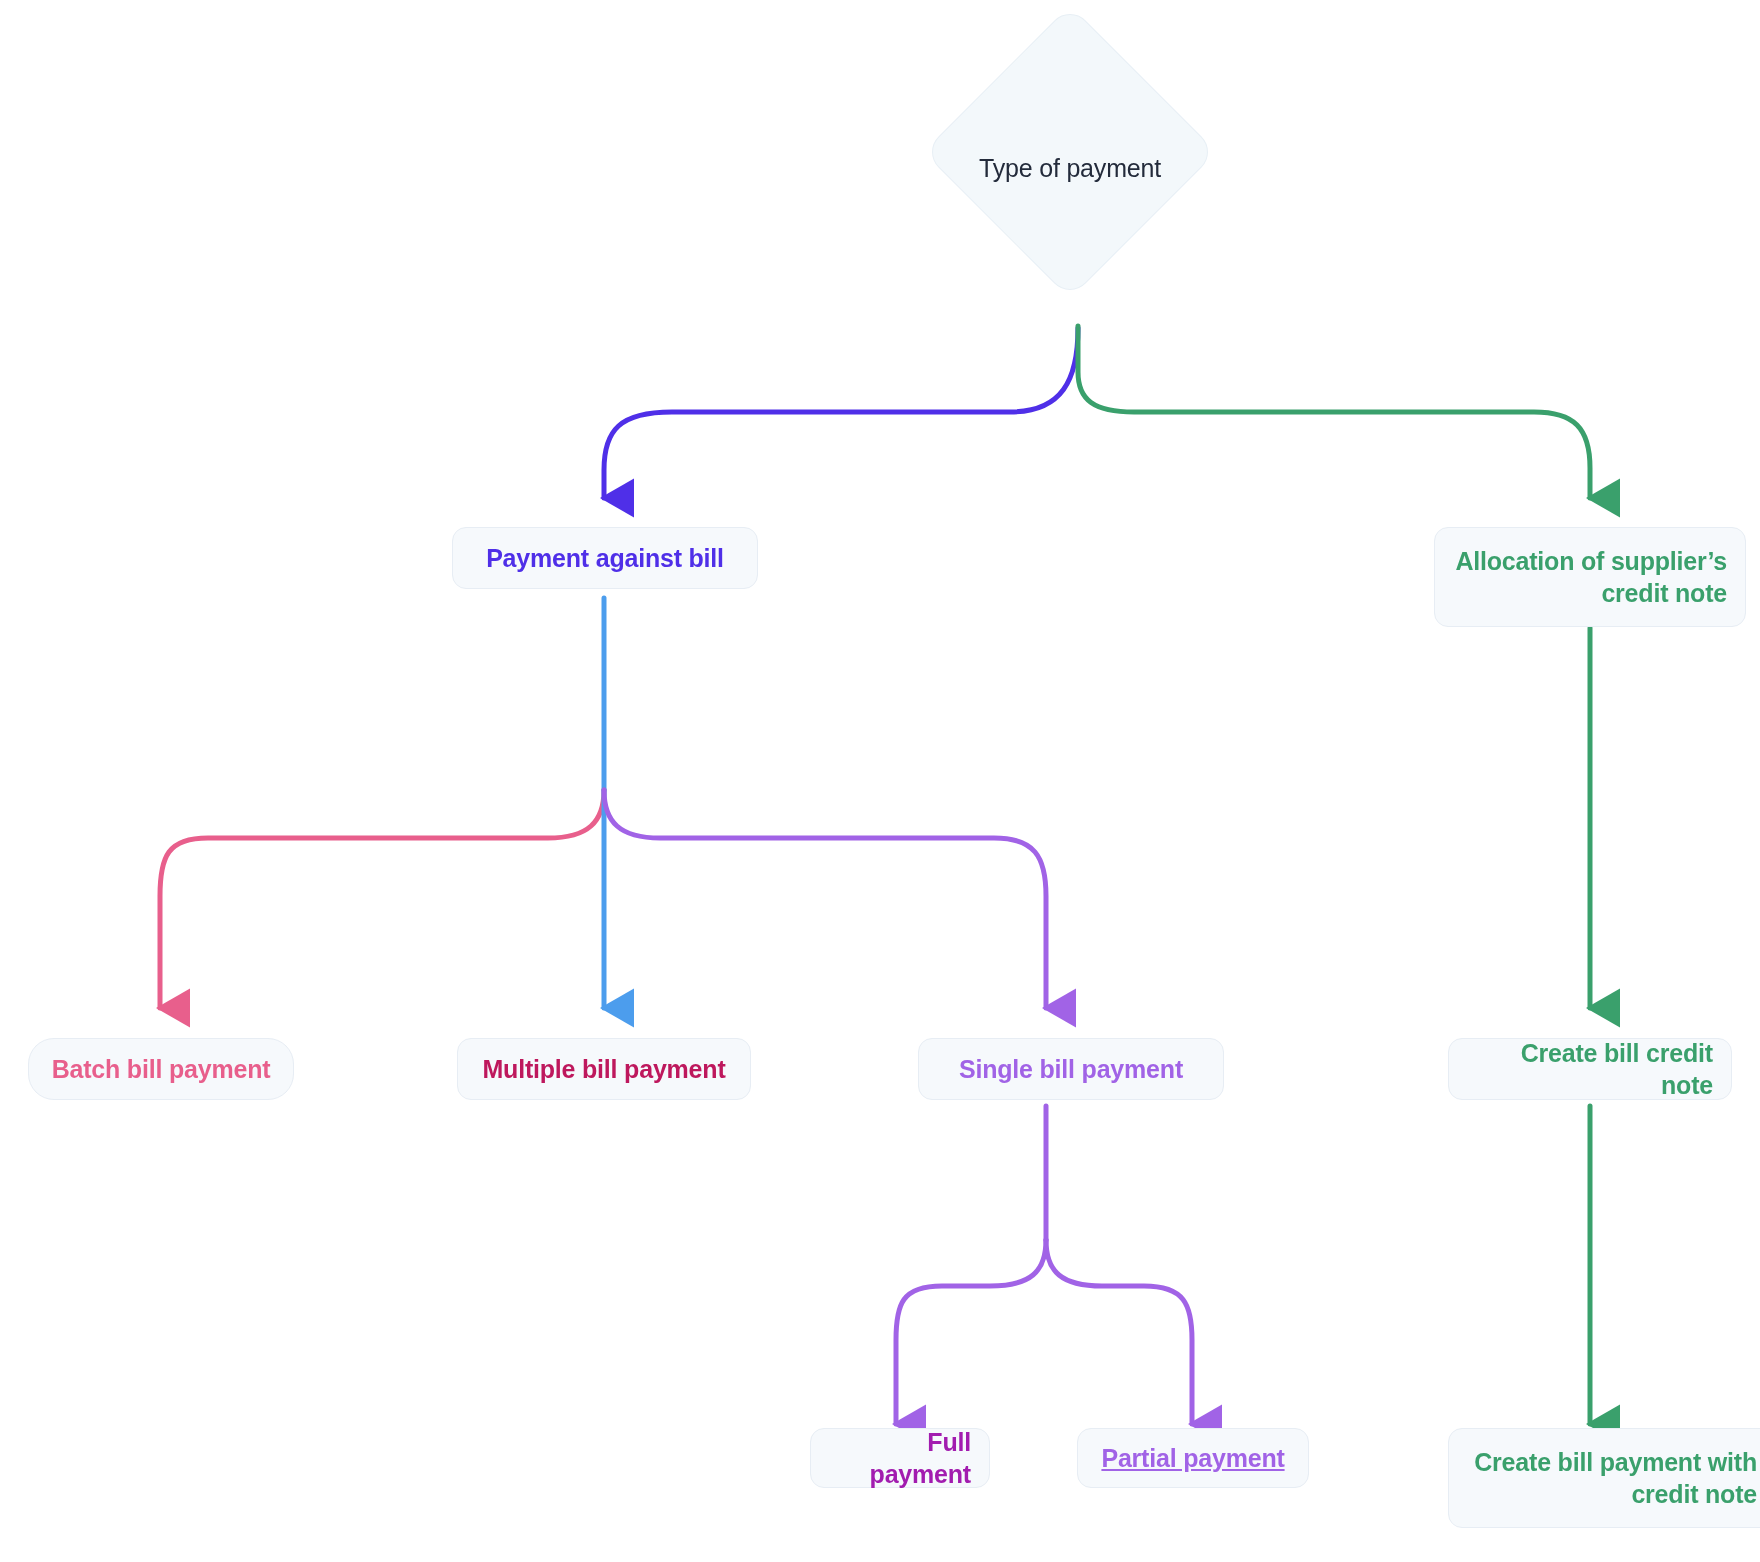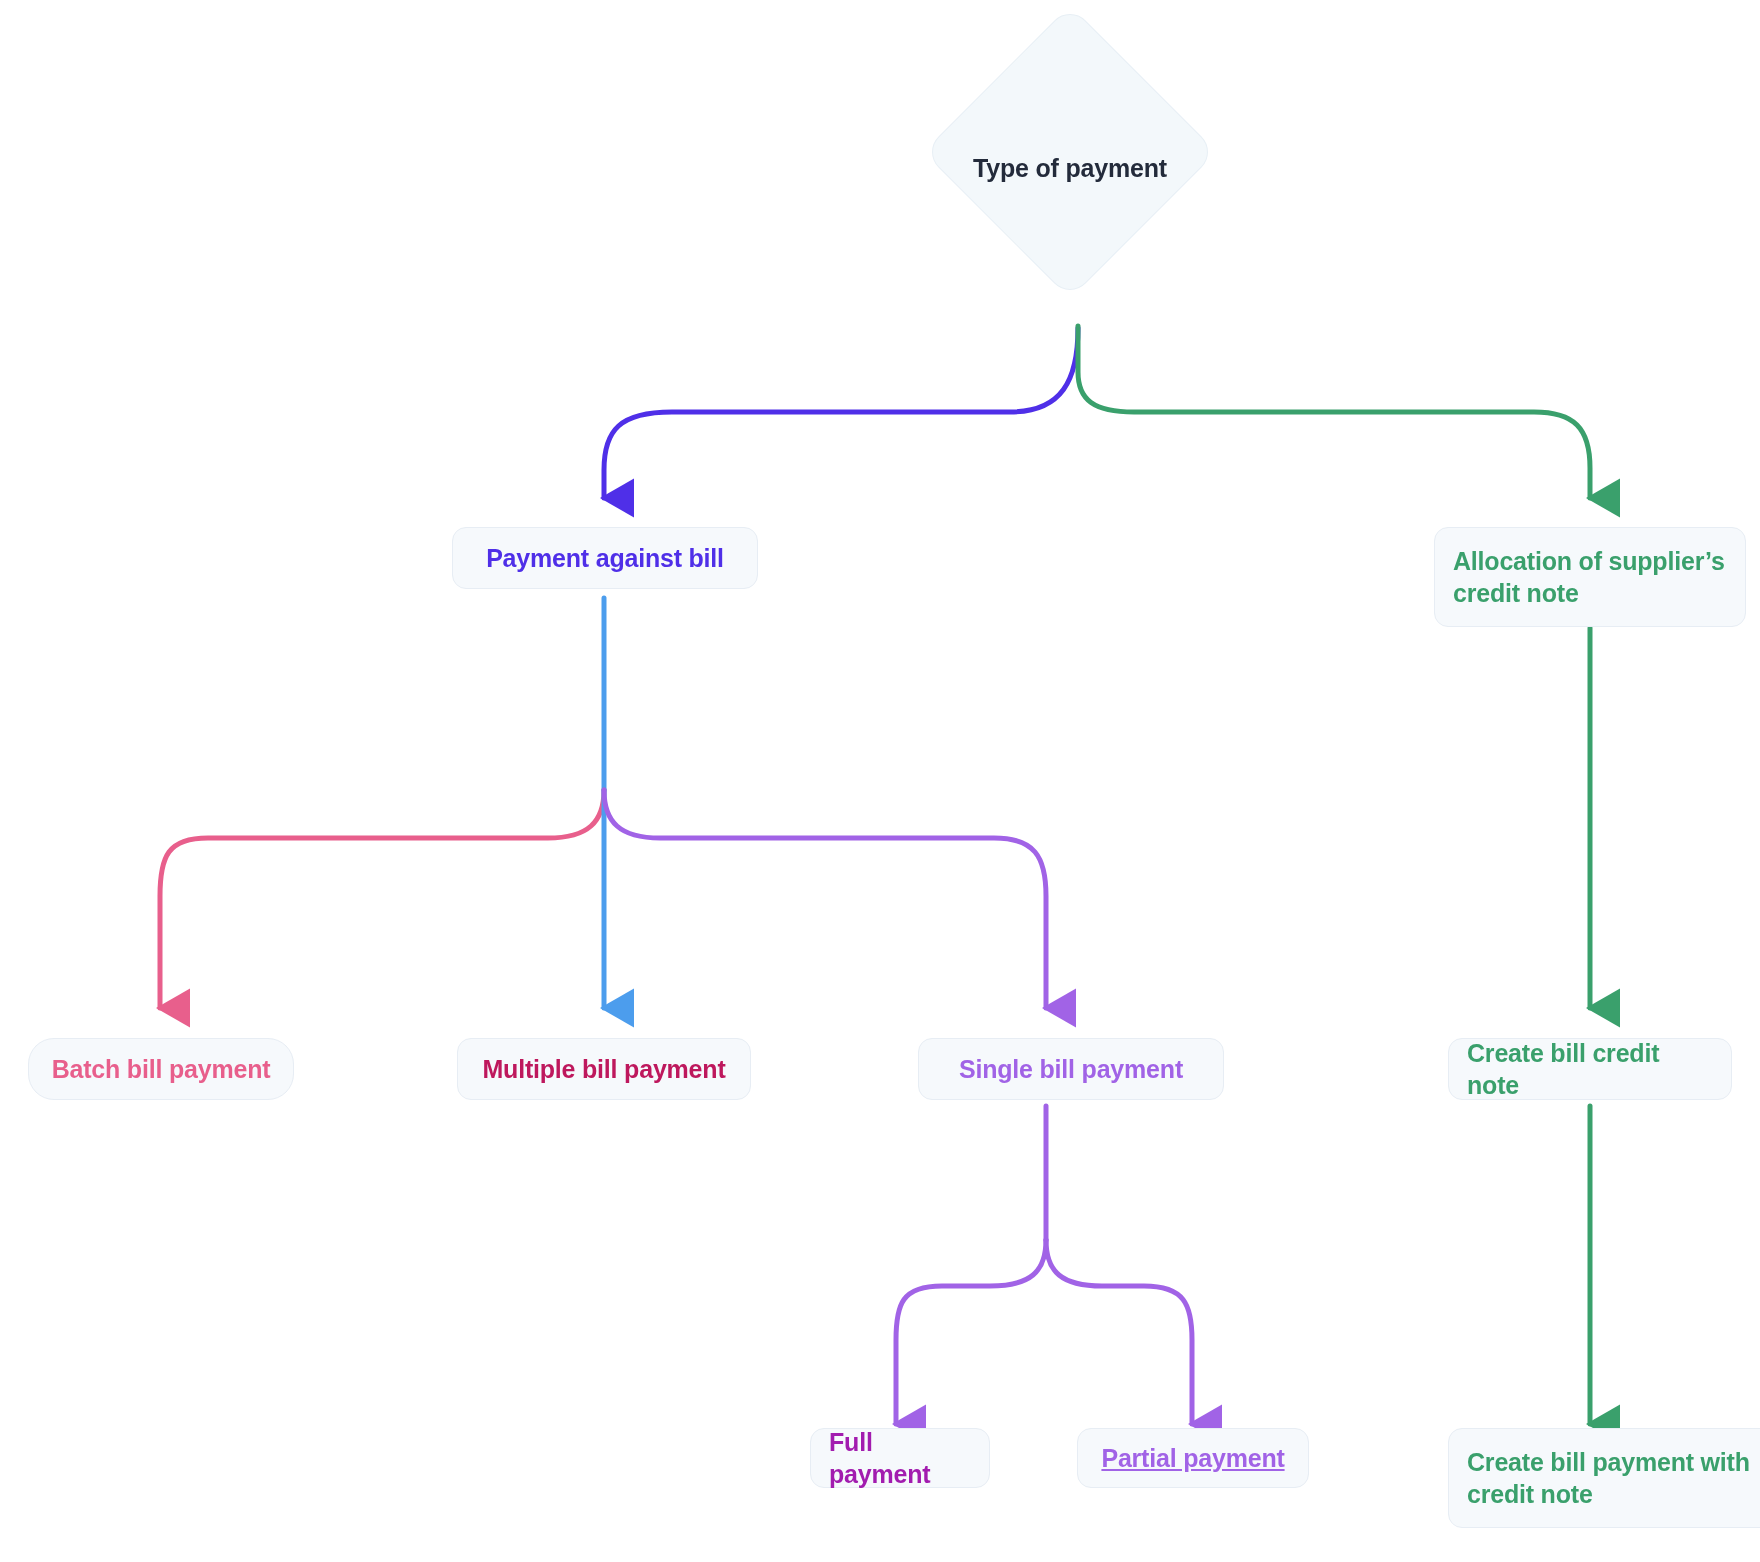--- a/index.html
+++ b/index.html
@@ -29,42 +29,42 @@
   }
   .node {
     position: absolute;
     box-sizing: border-box;
     background: #f6f9fc;
     border: 1.5px solid #e7edf4;
     border-radius: 14px;
     display: flex;
     align-items: center;
     justify-content: center;
-    text-align: left;
+    text-align: right;
     font-weight: bold;
     font-size: 25px;
     line-height: 1.28;
     letter-spacing: -0.2px;
     padding: 8px 18px;
   }
   .node-decision {
     position: absolute;
     box-sizing: border-box;
     background: #f3f8fb;
     border: 1.5px solid #e7eff5;
     border-radius: 22px;
     transform: rotate(45deg);
   }
   .decision-label {
     position: absolute;
     display: flex;
     align-items: center;
     justify-content: center;
     text-align: center;
-    font-weight: bold;
+    font-weight: normal;
     font-size: 25px;
     color: #232b3b;
     letter-spacing: -0.2px;
   }
 </style>
 </head>
 <body>
 
 <div id="canvas">
 

